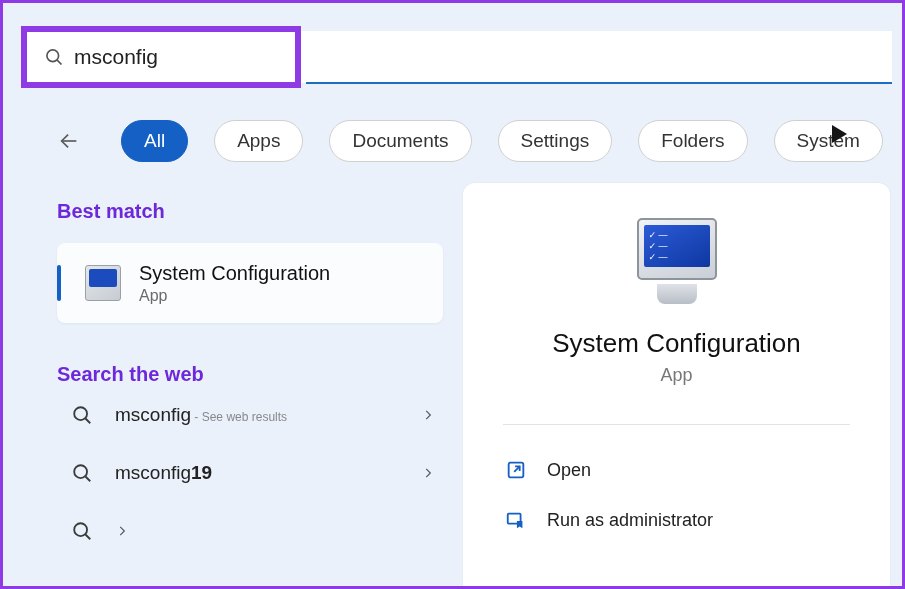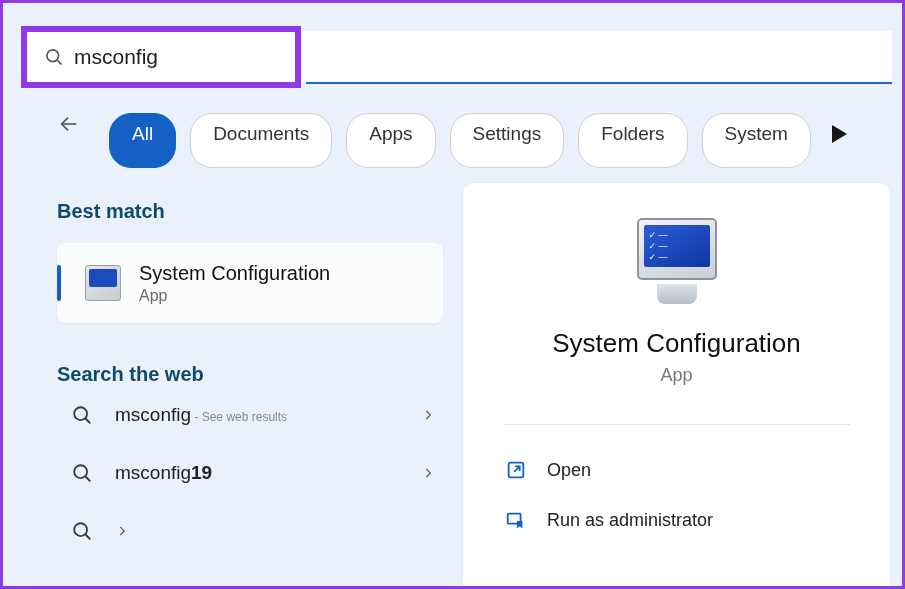--- a/index.html
+++ b/index.html
@@ -55,21 +55,22 @@
     height: 100%;
     background: transparent;
   }
 
   .filters-row {
     position: absolute;
     top: 110px;
     left: 55px; right: 0;
     height: 55px;
     display: flex;
-    gap: 14px;
+    align-items: center;
+    gap: 26px;
     overflow: hidden;
   }
   .back-btn {
     width: 22px; height: 22px;
     color: #5a5a5a;
     margin-right: 15px;
     cursor: pointer;
   }
   .pill {
     background: #fff;
@@ -94,21 +95,21 @@
     width: 0; height: 0;
     border-left: 15px solid #161616;
     border-top: 9px solid transparent;
     border-bottom: 9px solid transparent;
     cursor: pointer;
   }
 
   .section-heading {
     font-size: 20px;
     font-weight: 600;
-    color: #0c4a6e;
+    color: #6d28d9;
     margin: 0;
   }
   .left-col {
     position: absolute;
     top: 197px;
     left: 54px;
     width: 386px;
   }
   .best-match-card {
     margin-top: 20px;
@@ -239,22 +240,22 @@
   </svg>
   <input class="search-input" type="text" value="msconfig " style="">
 </div>
 
 <div class="filters-row">
   <svg class="back-btn" viewBox="0 0 24 24" fill="none" stroke="currentColor" stroke-width="1.8">
     <line x1="20" y1="12" x2="4" y2="12"></line>
       <polyline points="11 5 4 12 11 19"></polyline>
   </svg>
   <div class="pill active">All</div>
+  <div class="pill">Apps</div>
   <div class="pill">Documents</div>
-  <div class="pill">Apps</div>
   <div class="pill">Settings</div>
   <div class="pill">Folders</div>
   <div class="pill">System</div>
 </div>
 <div class="scroll-right"></div>
 
 <div class="left-col">
   <h3 class="section-heading">Best match</h3>
 
   <div class="best-match-card">

